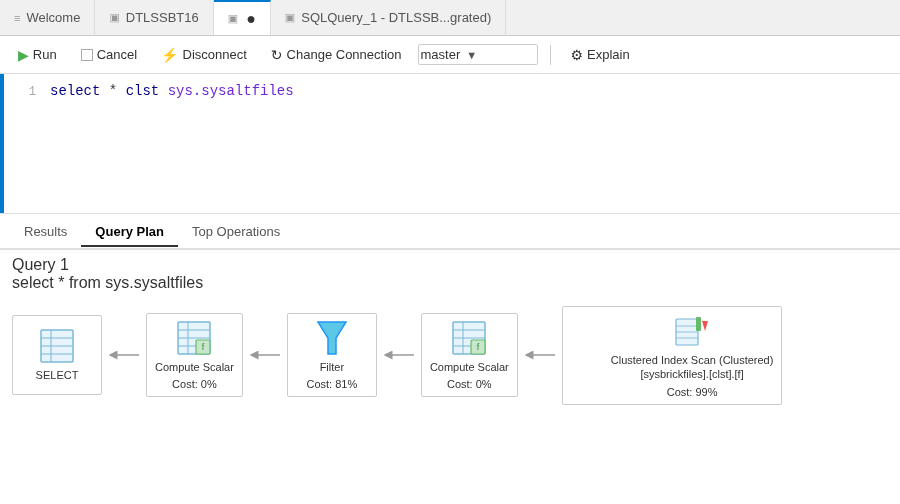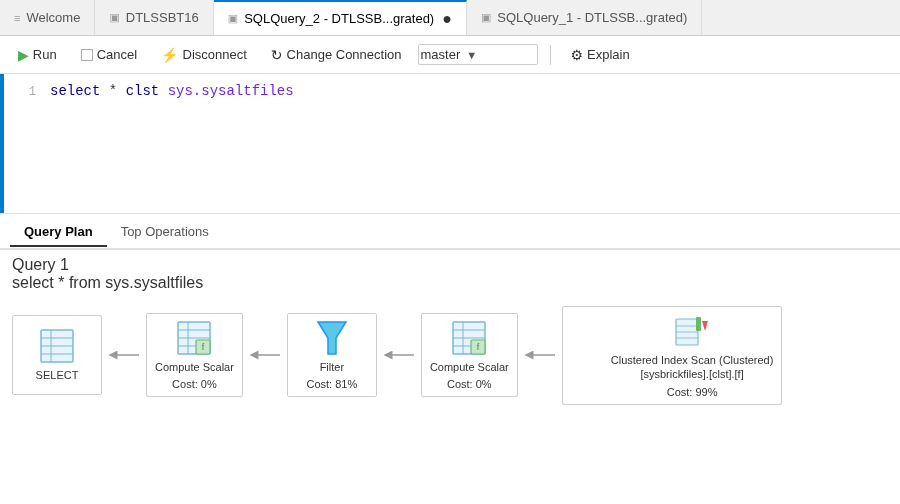--- a/index.html
+++ b/index.html
@@ -190,21 +190,20 @@
   <div class="tab">
     <span class="tab-icon">≡</span>
     <span>Welcome</span>
   </div>
   <div class="tab">
     <span class="tab-icon">▣</span>
     <span>DTLSSBT16</span>
   </div>
   <div class="tab active">
     <span class="tab-icon">▣</span>
-    <span>SQLQuery_2 - DTLSSB...grated)</span>
     <span class="dot">●</span>
   </div>
   <div class="tab">
     <span class="tab-icon">▣</span>
     <span>SQLQuery_1 - DTLSSB...grated)</span>
   </div>
 </div>
 
 <div class="toolbar">
   <button class="toolbar-btn">
@@ -241,20 +240,23 @@
     <span class="code-text">
       <span class="kw">select</span>
       <span> * </span>
       <span class="kw">clst</span>
       <span class="obj"> sys.sysaltfiles</span>
     </span>
   </div>
 </div>
 
 <div class="bottom-tabs">
+  <div class="btab">
+    <span>Results</span>
+  </div>
   <div class="btab active">
     <span>Query Plan</span>
   </div>
   <div class="btab">
     <span>Top Operations</span>
   </div>
 </div>
 
 <div class="query-info">
   <div>Query 1</div>

